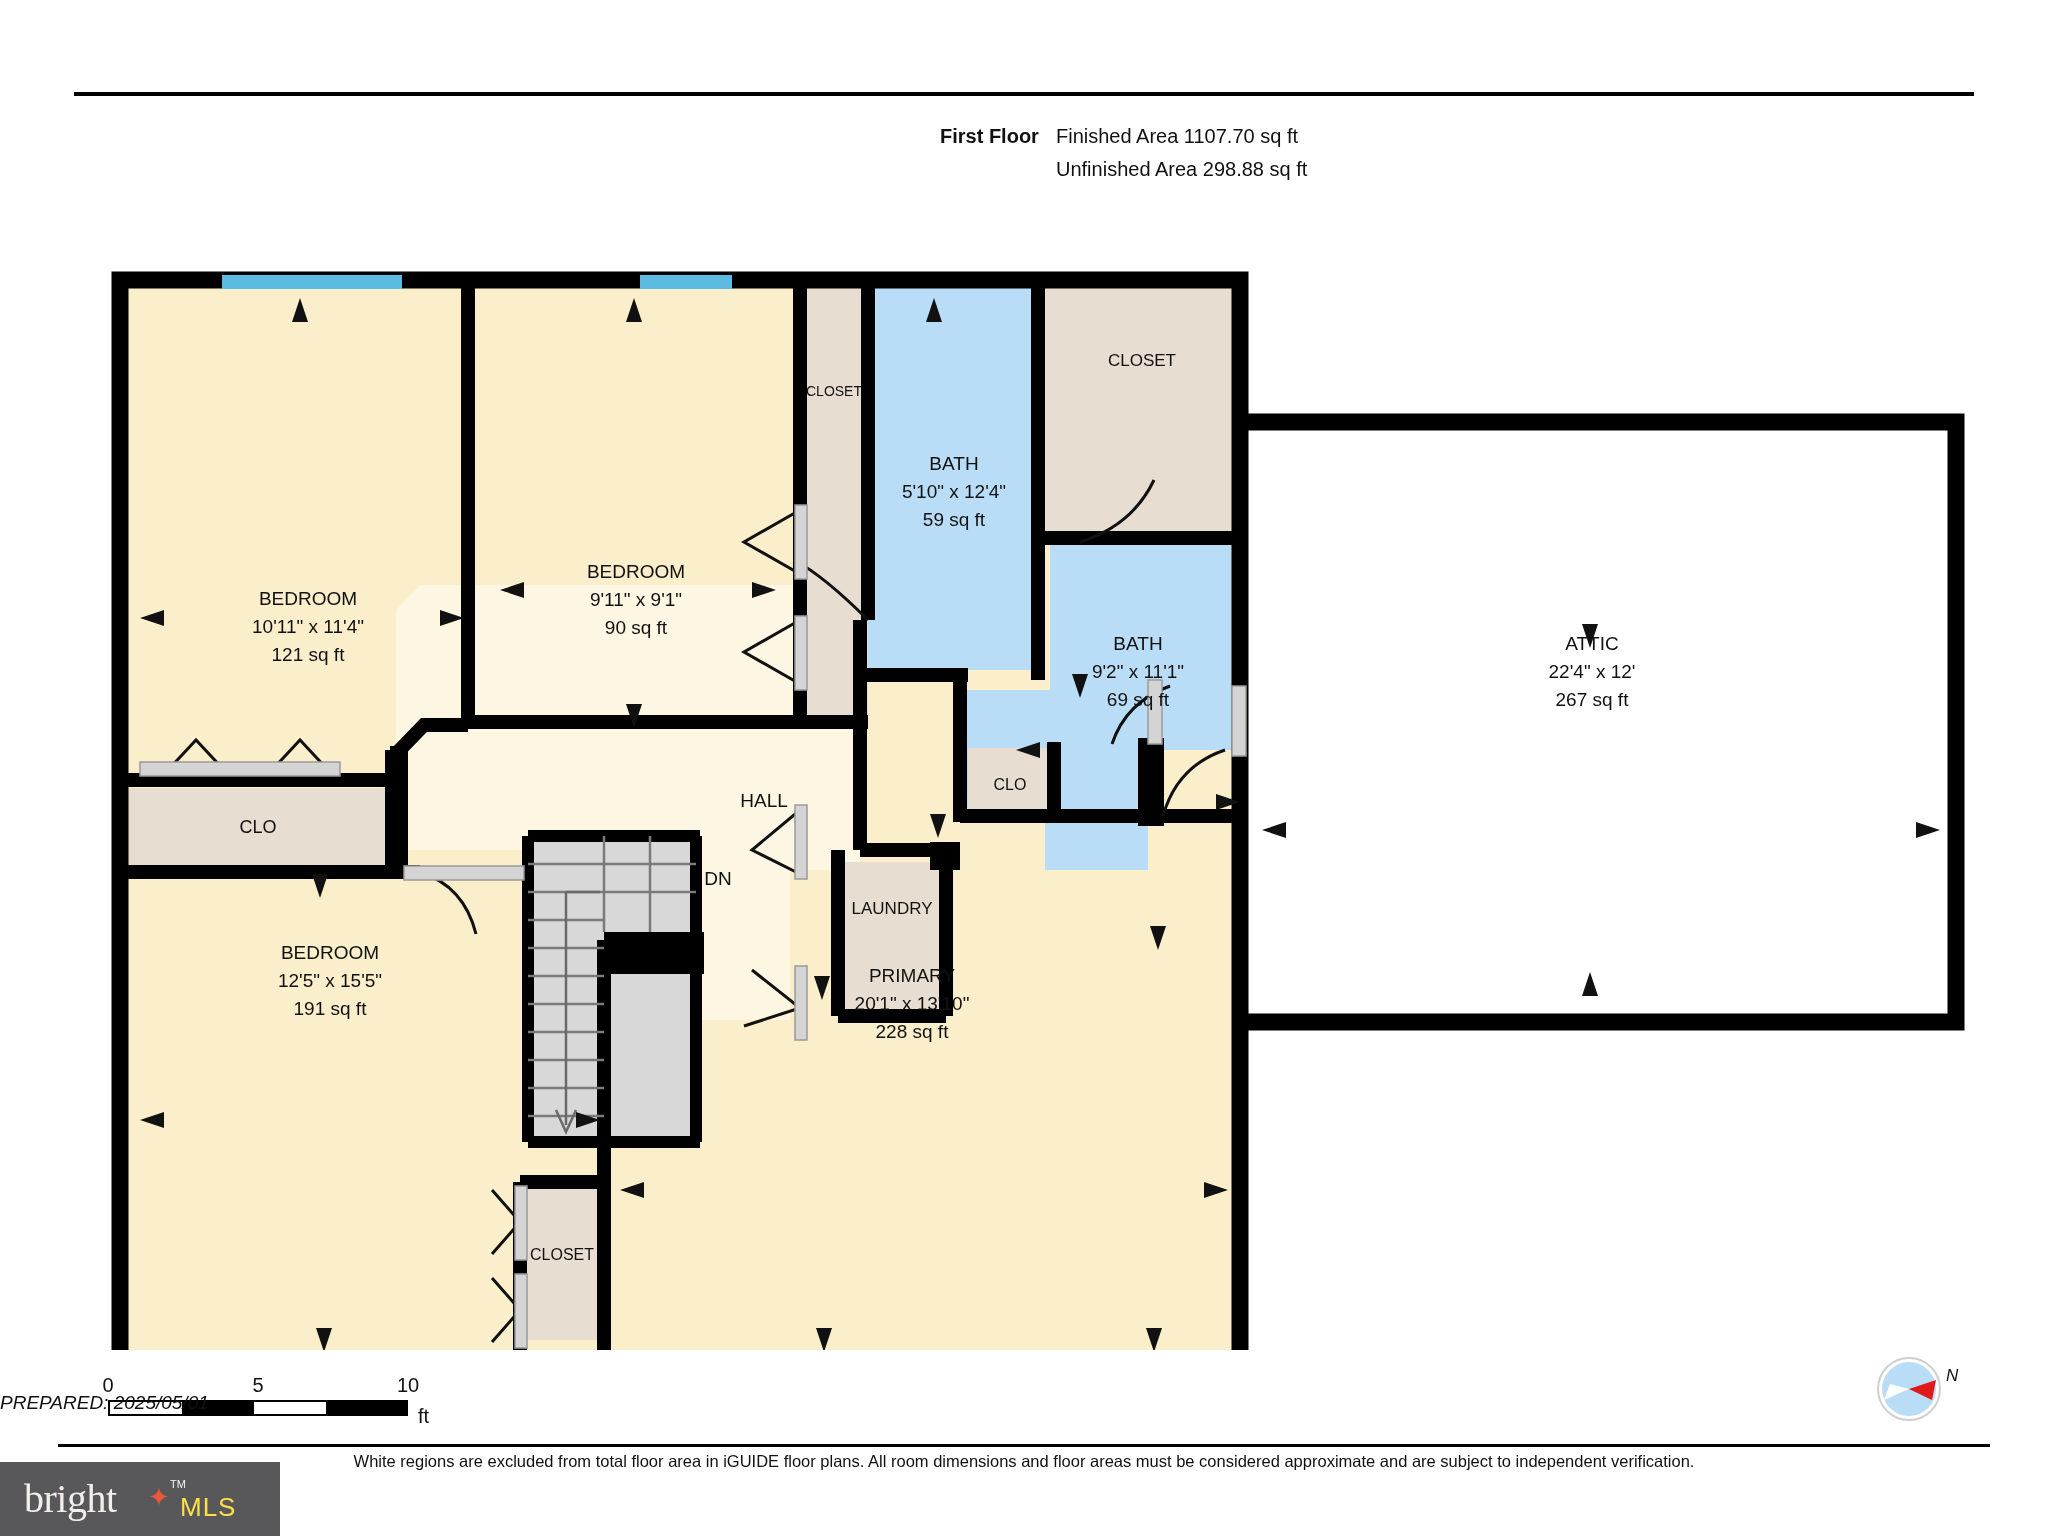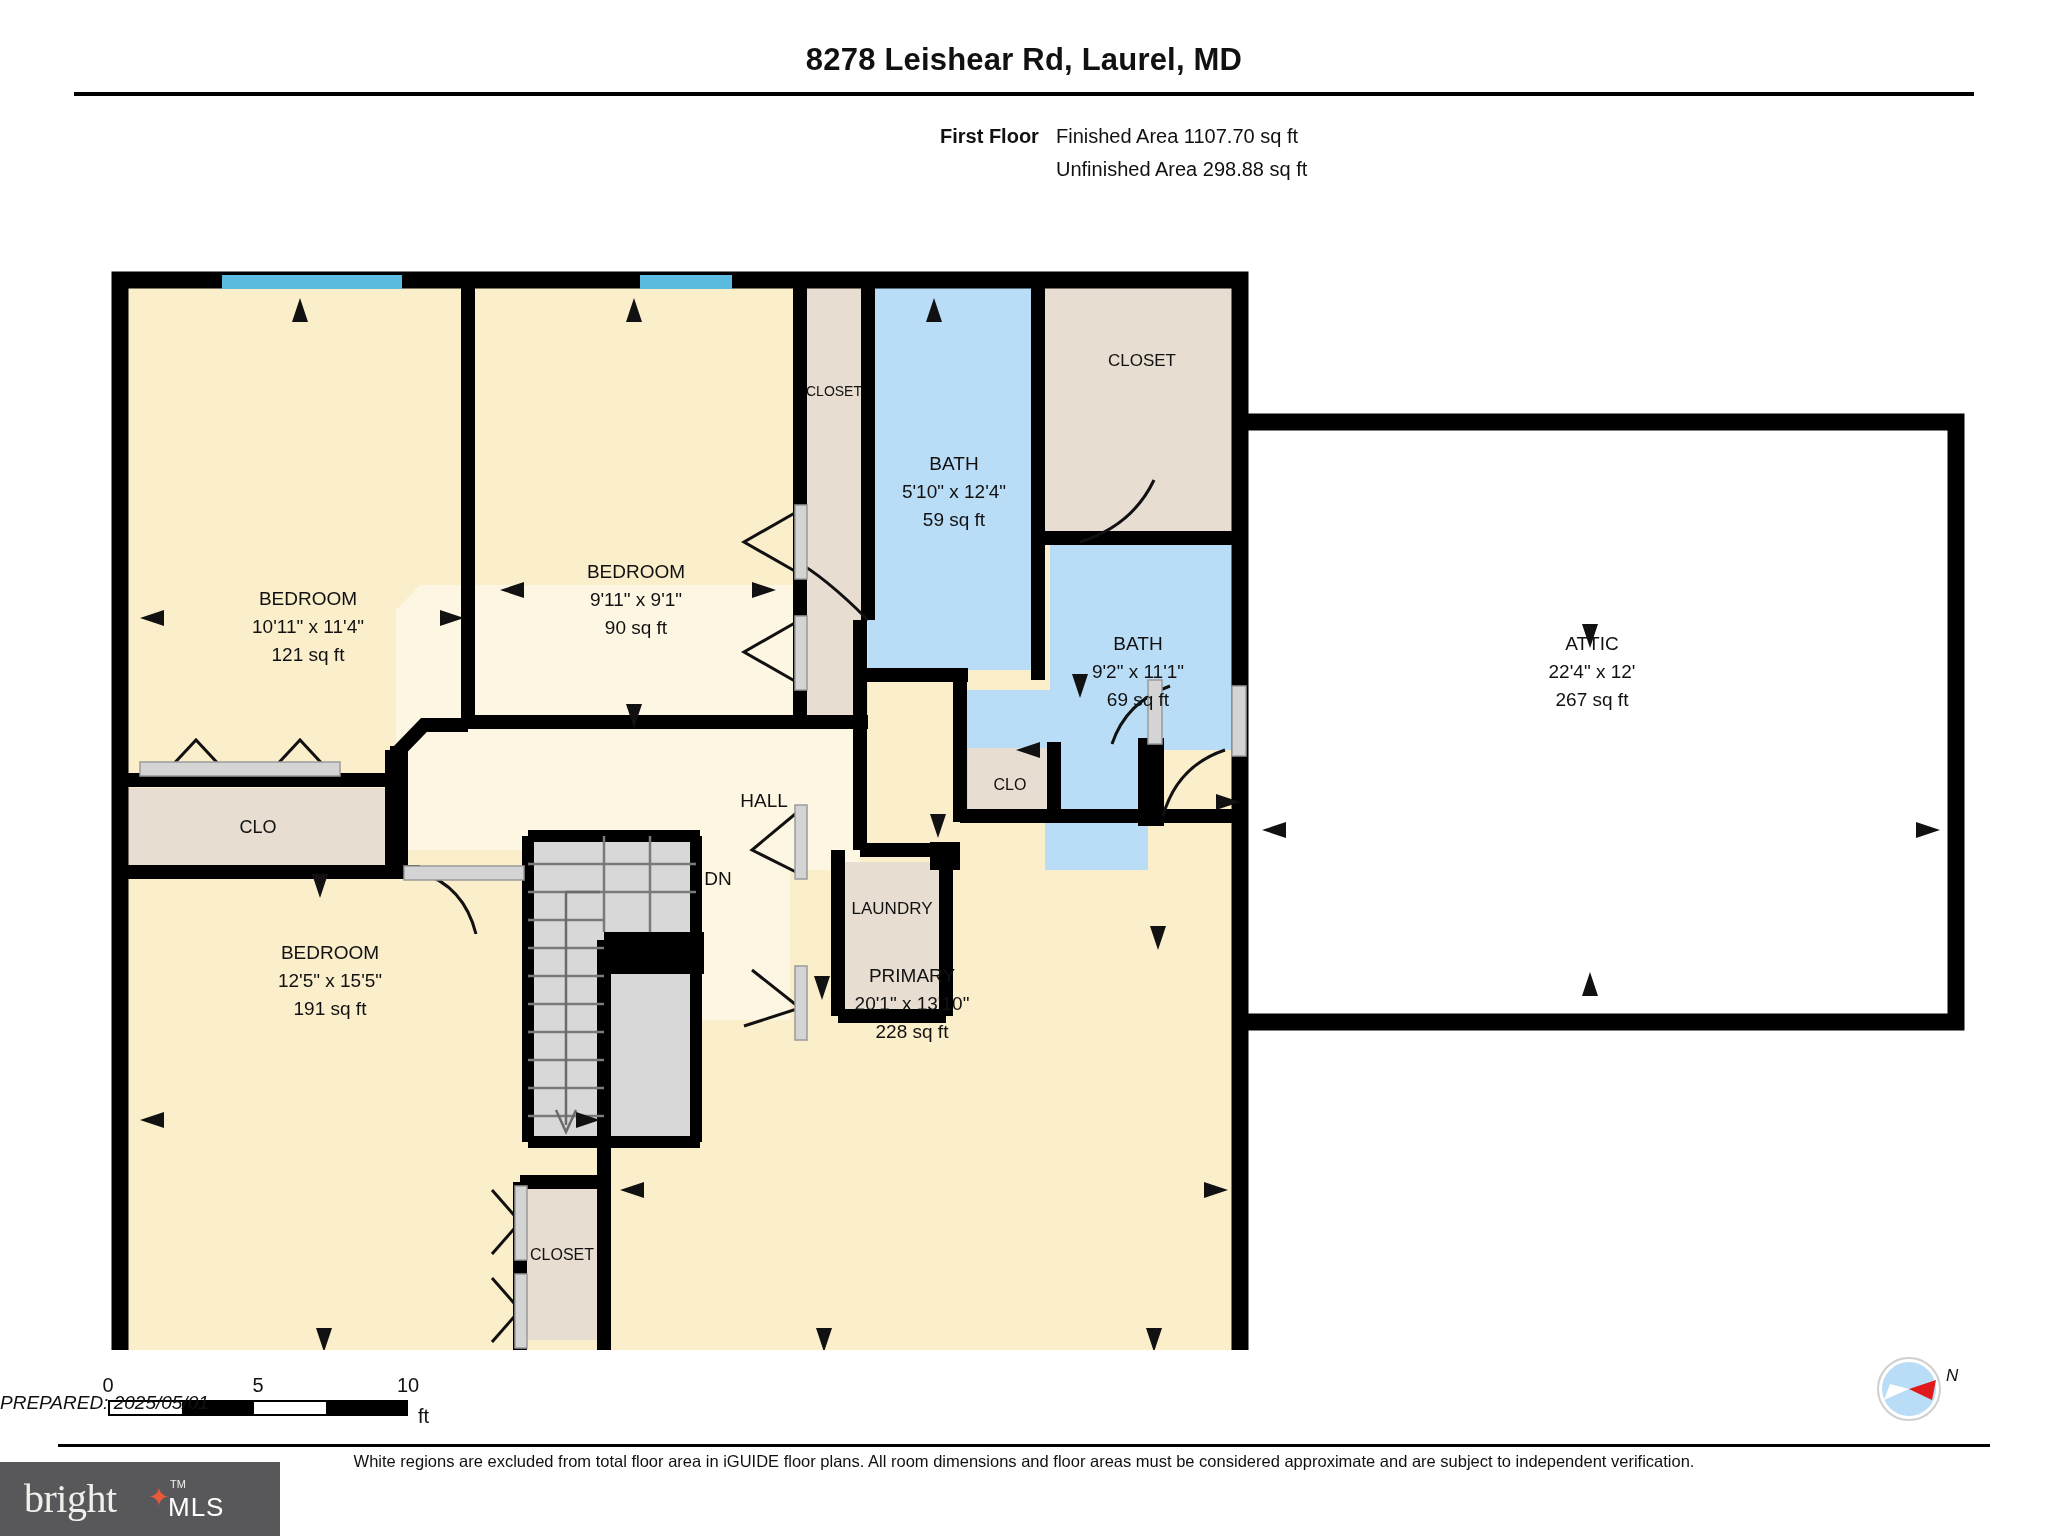--- a/index.html
+++ b/index.html
@@ -47,31 +47,30 @@
   
   #mls-logo{
     position:absolute;left:0;top:1462px;width:248px;height:74px;background:#58585a;padding-left:32px;
   }
   #mls-logo .brand{
     position:absolute;left:24px;top:13px;font-family:"Liberation Serif",serif;
     font-size:40px;color:#f1efeb;letter-spacing:-.5px;
   }
   #mls-logo .star{position:absolute;left:148px;top:22px;color:#e8593a;font-size:26px;line-height:26px;}
   #mls-logo .tm{position:absolute;left:170px;top:16px;color:#f1efeb;font-size:11px;}
-  #mls-logo .mls{position:absolute;left:168px;top:30px;font-size:26px;color:#ffffff;letter-spacing:1px;}
+  #mls-logo .mls{position:absolute;left:180px;top:30px;font-size:26px;color:#fde047;letter-spacing:1px;}
 
   #plan{position:absolute;left:0;top:150px;width:2048px;height:1200px;}
   text{font-family:"Liberation Sans",sans-serif;fill:#111;}
 </style>
 </head>
 <body>
 
 <div class="page">
 
-  <div id="page-title">8278 Leishear Rd, Laurel, MD</div>
   <div id="title-rule"></div>
 
   <div id="area-block">
     <div class="row"><span class="ff">First Floor</span><span>Finished Area 1107.70 sq ft</span></div>
     <div class="row row2"><span>Unfinished Area 298.88 sq ft</span></div>
   </div>
 
   <svg id="plan" viewBox="0 0 2048 1200">
 
     <rect x="120" y="130" width="1120" height="1090" fill="#fbeecb"></rect>

